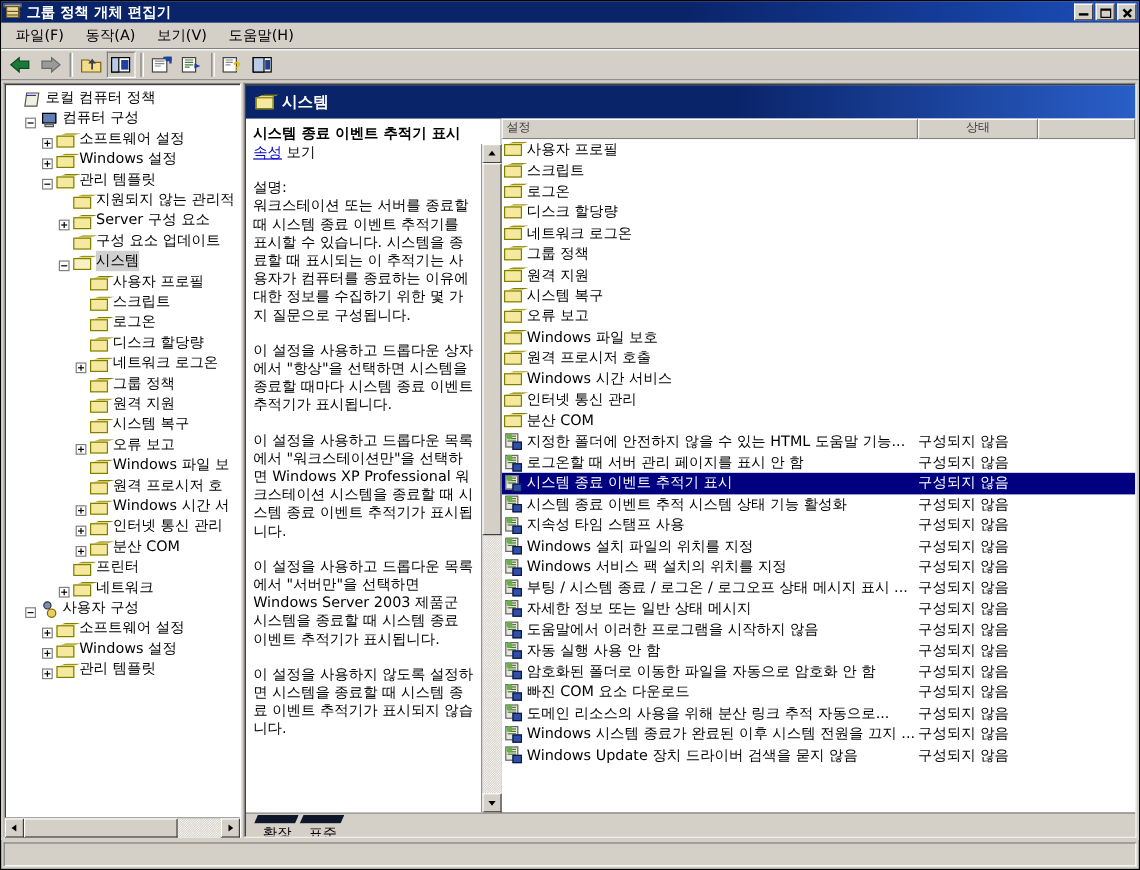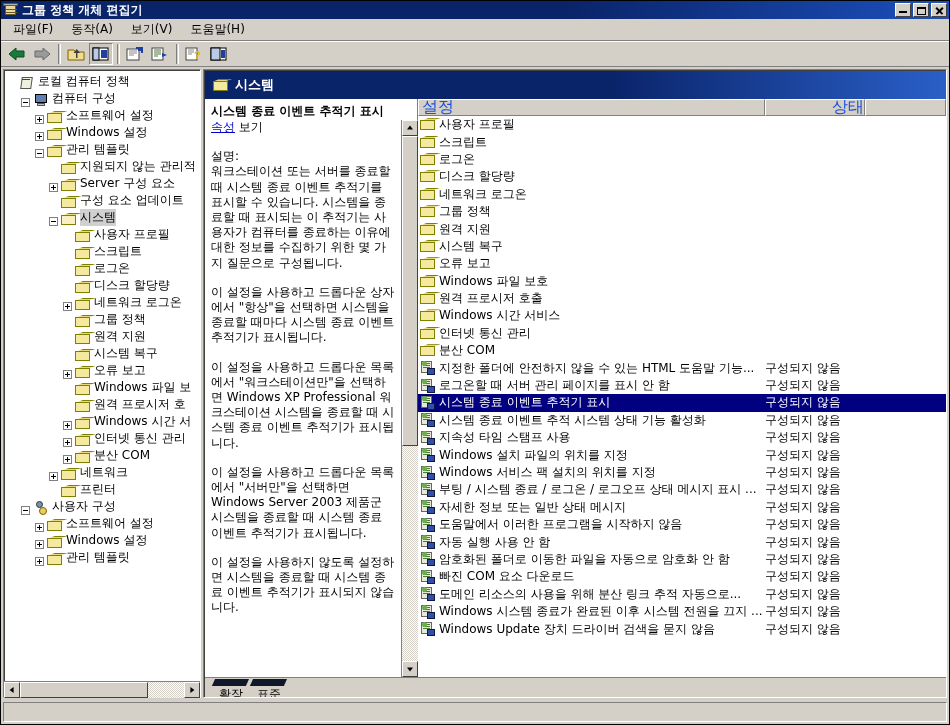--- a/index.html
+++ b/index.html
@@ -248,28 +248,28 @@
 
   
   .list-pane {
     flex: 1 1 auto; background:#fff;
     display:flex; flex-direction:column;
     border-left: 1px solid #808080;
     min-width: 0; min-height: 0;
   }
   .lv-head { display:flex; height:17px; flex:0 0 17px; background:#d4d0c8; }
   .lv-col {
-    background:#d4d0c8; font-size:16px; color:#1d4ed8;
+    background:#d4d0c8; font-size:10px; color:#404040;
     border-top:1px solid #fff; border-left:1px solid #fff;
     border-right:1px solid #808080; border-bottom:1px solid #808080;
     padding-left:3px; line-height:14px; cursor:default;
     overflow:hidden; white-space:nowrap;
   }
   .lv-col.c-name { width: 347px; flex: 0 0 347px; }
-  .lv-col.c-state { width: 100px; flex: 0 0 100px; text-align:right; padding-left:0; }
+  .lv-col.c-state { width: 100px; flex: 0 0 100px; text-align:center; padding-left:0; }
   .lv-col.c-rest { flex: 1 1 auto; }
   .lv-rows { flex:1 1 auto; overflow:hidden; background:#fff; min-height:0; }
   .lv-row {
     display:flex; align-items:center; height:17.4px; font-size:12px;
     white-space:nowrap; cursor:default; padding-left:2px;
   }
   .lv-row.selected { background:#000080; color:#fff; }
   .lv-name { display:flex; align-items:center; width:345px; flex:0 0 345px; overflow:hidden; }
   .lv-state { width:120px; flex:0 0 120px; overflow:hidden; }
   .pol-ico { width:16px; height:14px; position:relative; margin-right:3px; flex:0 0 16px; }
@@ -604,35 +604,35 @@
               <span class="indent" style="width: 56px;"></span>
               <span class="expander plus"></span>
               <span class="ico folder-ico">
                 <span class="tab"></span>
                 <span class="body"></span>
               </span>
               <span class="tlabel">분산 COM</span>
             </div>
             <div class="tnode">
               <span class="indent" style="width: 42px;"></span>
+              <span class="expander none"></span>
+              <span class="ico folder-ico">
+                <span class="tab"></span>
+                <span class="body"></span>
+              </span>
+              <span class="tlabel">프린터</span>
+            </div>
+            <div class="tnode">
+              <span class="indent" style="width: 42px;"></span>
               <span class="expander plus"></span>
               <span class="ico folder-ico">
                 <span class="tab"></span>
                 <span class="body"></span>
               </span>
               <span class="tlabel">네트워크</span>
-            </div>
-            <div class="tnode">
-              <span class="indent" style="width: 42px;"></span>
-              <span class="expander none"></span>
-              <span class="ico folder-ico">
-                <span class="tab"></span>
-                <span class="body"></span>
-              </span>
-              <span class="tlabel">프린터</span>
             </div>
             <div class="tnode">
               <span class="indent" style="width: 14px;"></span>
               <span class="expander minus"></span>
               <span class="ico user-ico">
                 <span class="head"></span>
                 <span class="gear"></span>
               </span>
               <span class="tlabel">사용자 구성</span>
             </div>

